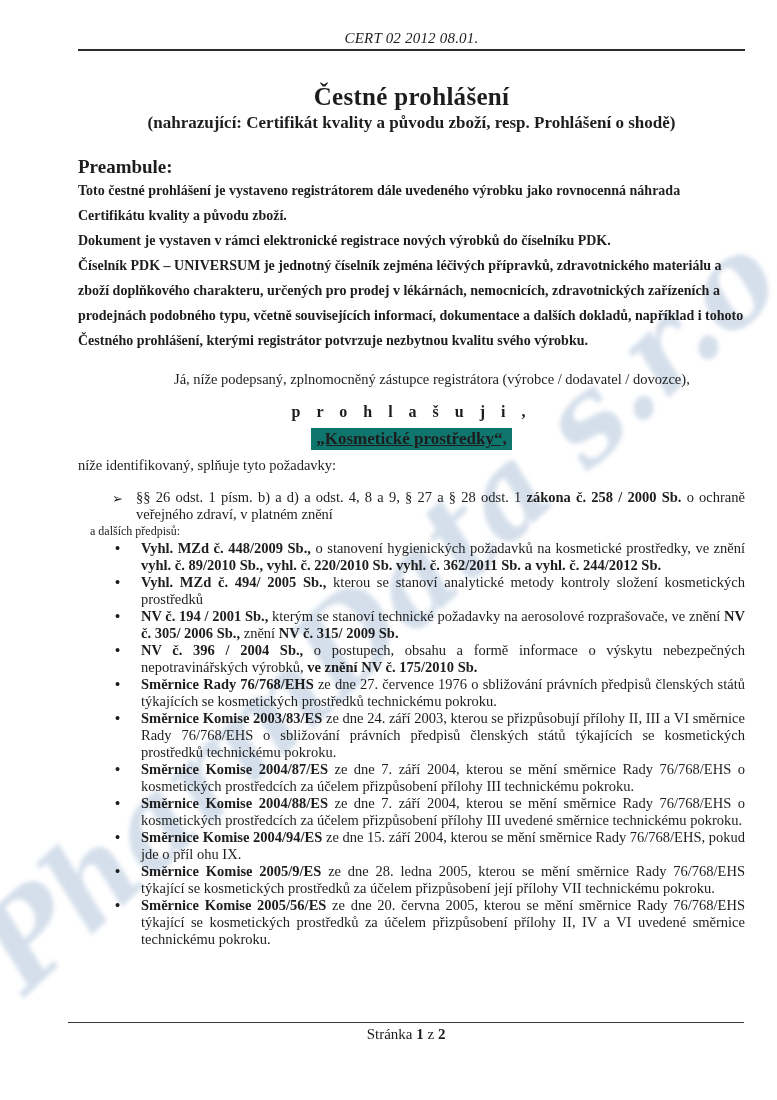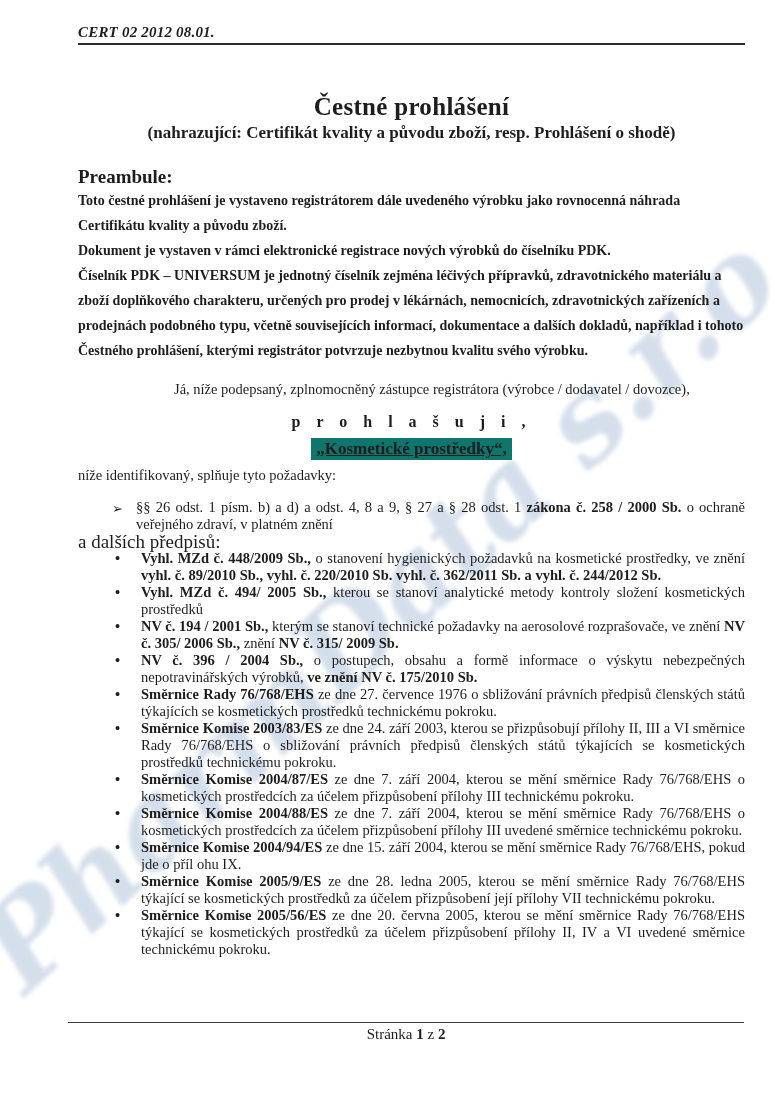--- a/index.html
+++ b/index.html
@@ -2,38 +2,38 @@
 <html><head>
 <meta charset="utf-8">
 <style>
   html,body{margin:0;padding:0;background:#888;}
   .page{
     position:relative;width:777px;height:1100px;background:#ffffff;
     overflow:hidden;margin:0 auto;
     font-family:"Liberation Serif",serif;color:#1d1d1d;
   }
   .content{position:absolute;left:78px;top:0;width:667px;}
-  .doc-code{padding-top:24px;text-align:left;font-style:italic;font-weight:bold;font-size:15px;letter-spacing:.2px;}
+  .doc-code{padding-top:30px;text-align:center;font-style:italic;font-weight:normal;font-size:15px;letter-spacing:.2px;}
   .header-rule{border:none;border-top:2px solid #2c2c2c;margin:2px 0 0 0;}
-  .title{margin-top:48px;text-align:center;font-weight:bold;font-size:25px;letter-spacing:.3px;}
+  .title{margin-top:32px;text-align:center;font-weight:bold;font-size:25px;letter-spacing:.3px;}
   .subtitle{margin-top:2px;text-align:center;font-weight:bold;font-size:17px;}
   .preamble-heading{margin-top:23px;font-weight:bold;font-size:19px;}
   .preamble-par{font-weight:bold;font-size:14px;line-height:25px;text-align:left;}
   .intro-line{margin-top:18px;padding-left:96px;font-size:14.5px;}
   .verb-line{margin-top:15px;text-align:center;font-weight:bold;font-size:16px;letter-spacing:6px;}
   .lead-line{margin-top:16px;font-size:14.5px;}
   .lead-serif{white-space:pre;}
   .lead-sans{white-space:pre;font-family:"Liberation Sans",sans-serif;font-size:13px;}
   .product-line{margin-top:7px;text-align:center;}
   .product{display:inline-block;font-weight:bold;font-size:17px;text-decoration:underline;background:#0f766e;padding:1px 5px;}
   .req-line{margin-top:7px;font-size:14.5px;}
   .arrow-item{margin-top:15px;margin-left:34px;display:flex;font-size:14.5px;line-height:17px;}
   .arrow-marker{flex:none;width:24px;font-size:13px;padding-top:1px;}
   .arrow-text{flex:1;text-align:justify;}
-  .cont-line{font-size:19px;line-height:17px;}
+  .cont-line{font-size:12px;line-height:17px;margin-left:12px;}
   .bullet-list{margin:0 0 0 34px;padding:0;list-style:none;}
   .bullet-list li{display:flex;font-size:14.5px;line-height:17px;}
   .bullet-marker{flex:none;width:26px;padding-left:3px;font-weight:bold;}
   .bullet-text{flex:1;text-align:justify;}
   .b{font-weight:bold;}
   .footer{position:absolute;left:68px;width:676px;top:1022px;border-top:1.5px solid #3a3a3a;text-align:center;font-size:15px;padding-top:3px;}
   .footer span{white-space:pre;}
   .watermark{
     position:absolute;left:390px;top:600px;
     transform:translate(-50%,-50%) rotate(-43deg);

